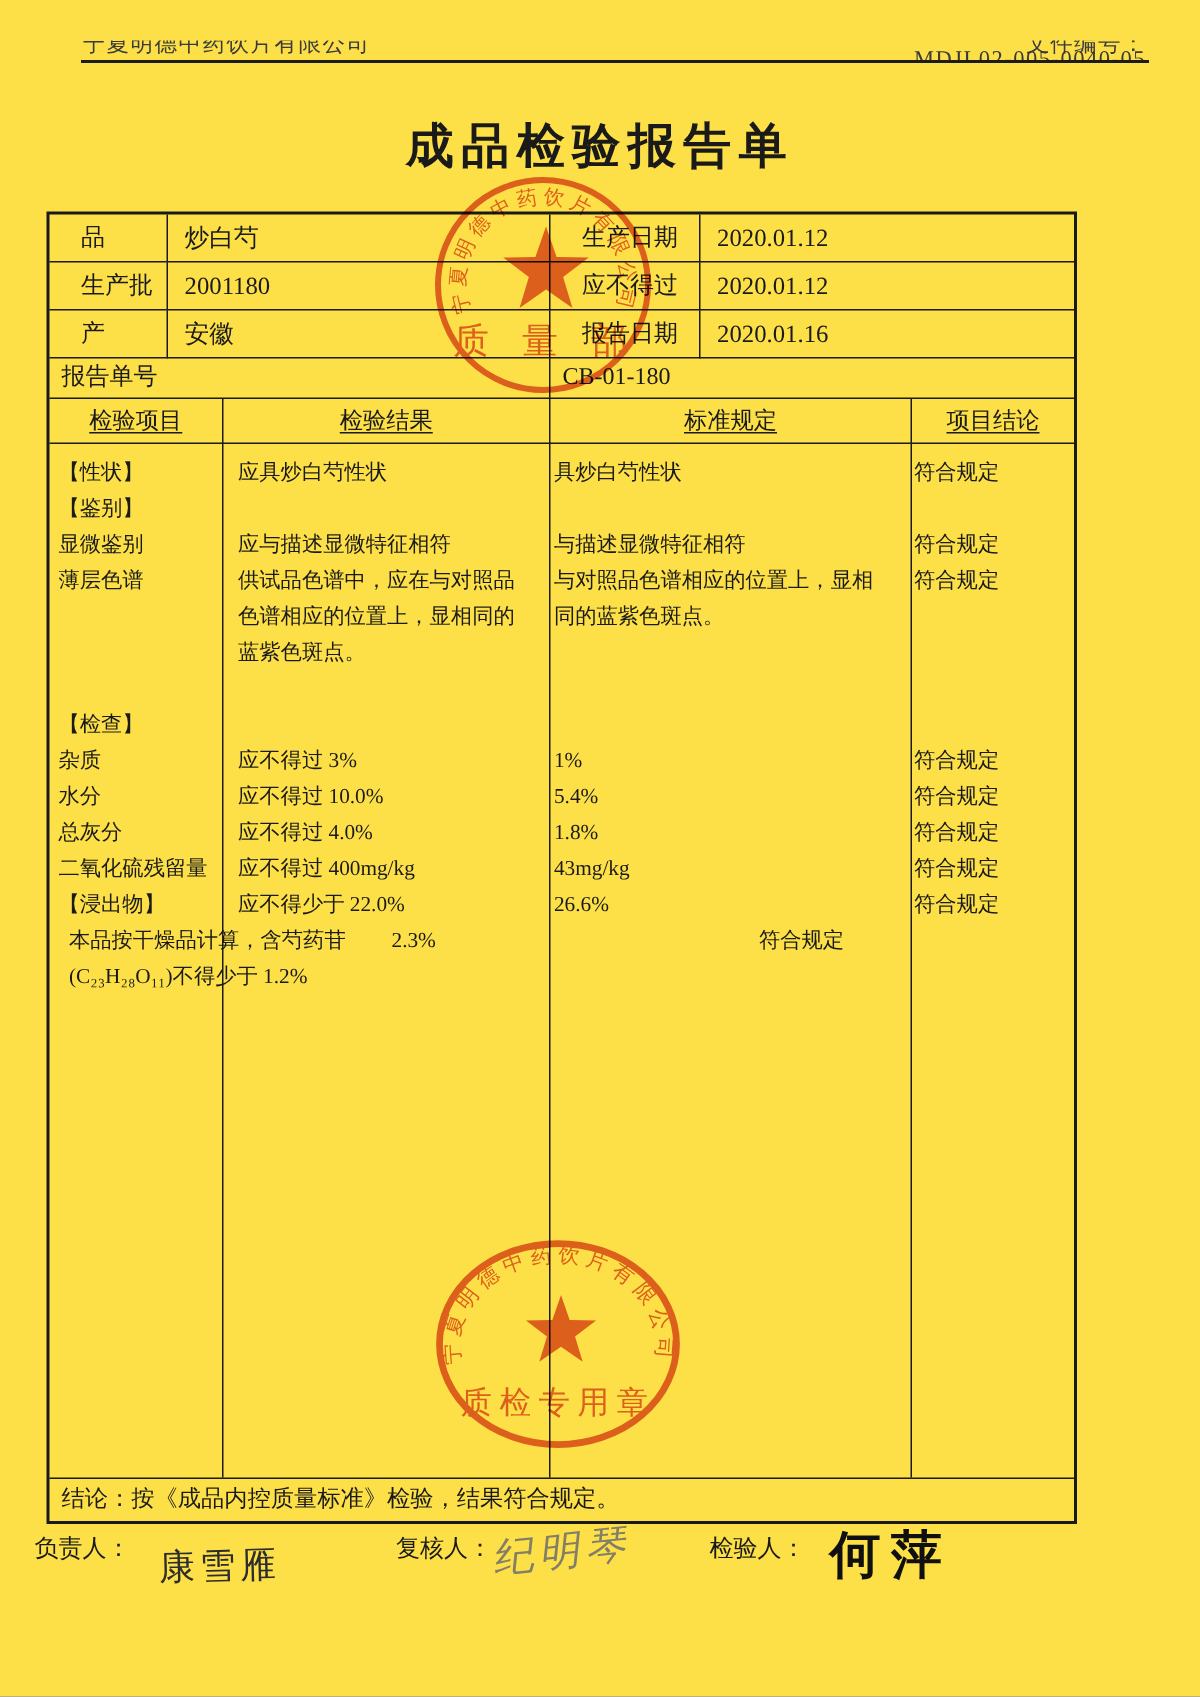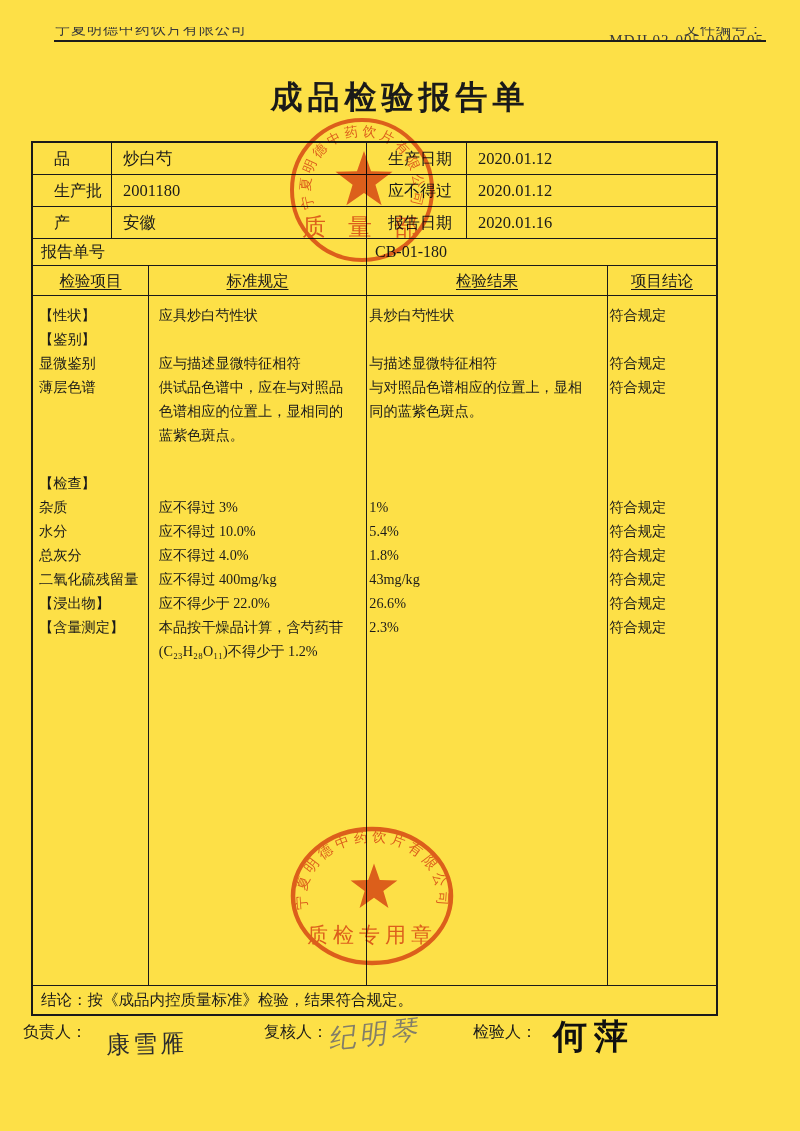--- a/index.html
+++ b/index.html
@@ -92,22 +92,22 @@
       <div class="cell bl val">2020.01.16</div>
     </div>
 
     <div class="repno-row">
       <div class="cell">报告单号</div>
       <div class="cell bl">CB-01-180</div>
     </div>
 
     <div class="spec-head">
       <div class="cell"><span>检验项目</span></div>
+      <div class="cell bl"><span>检验结果</span></div>
       <div class="cell bl"><span>标准规定</span></div>
-      <div class="cell bl"><span>检验结果</span></div>
       <div class="cell bl"><span>项目结论</span></div>
     </div>
 
     <div class="spec-body" id="spec-body">
       <div class="vline v1"></div>
       <div class="vline v2"></div>
       <div class="vline v3"></div>
     <div class="srow">
       <div class="c1">【性状】</div>
       <div class="c2">应具炒白芍性状</div>
@@ -168,21 +168,20 @@
       <div class="c3">43mg/kg</div>
       <div class="c4">符合规定</div>
     </div>
         <div class="srow">
       <div class="c1">【浸出物】</div>
       <div class="c2">应不得少于 22.0%</div>
       <div class="c3">26.6%</div>
       <div class="c4">符合规定</div>
     </div>
         <div class="srow">
-      <div class="c1">【含量测定】</div>
       <div class="c2">本品按干燥品计算，含芍药苷 (C₂₃H₂₈O₁₁)不得少于 1.2%</div>
       <div class="c3">2.3%</div>
       <div class="c4">符合规定</div>
     </div>
       </div>
 
     <div class="concl-row">
       <span>结论：按《成品内控质量标准》检验，结果符合规定。</span>
     </div>
   </div>

